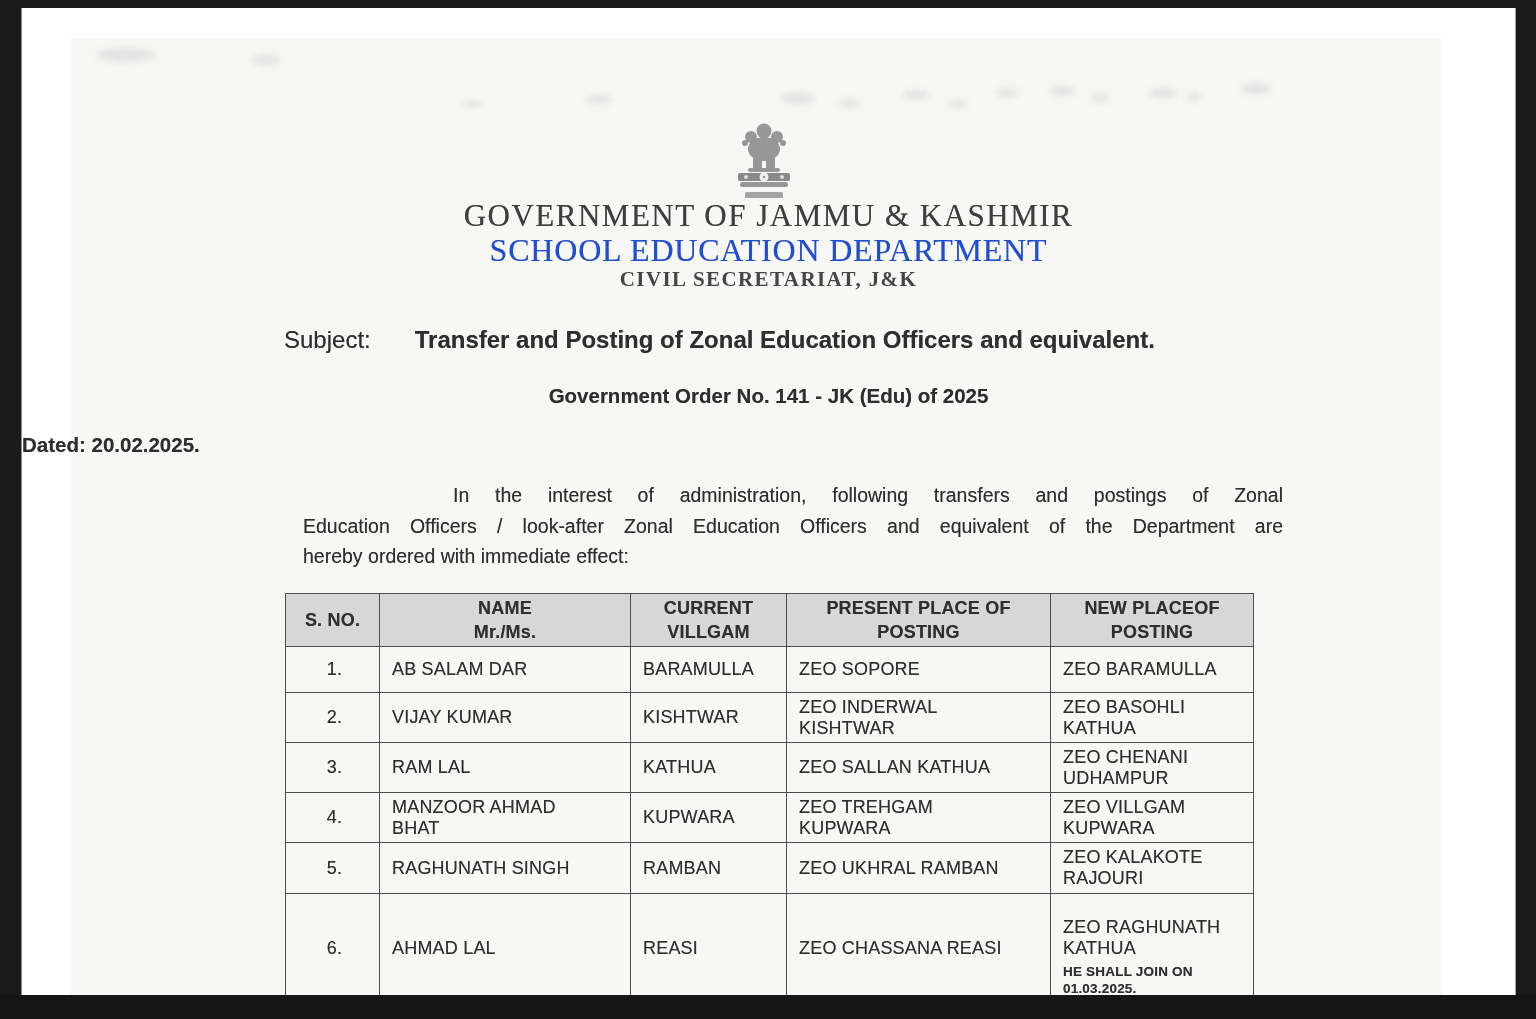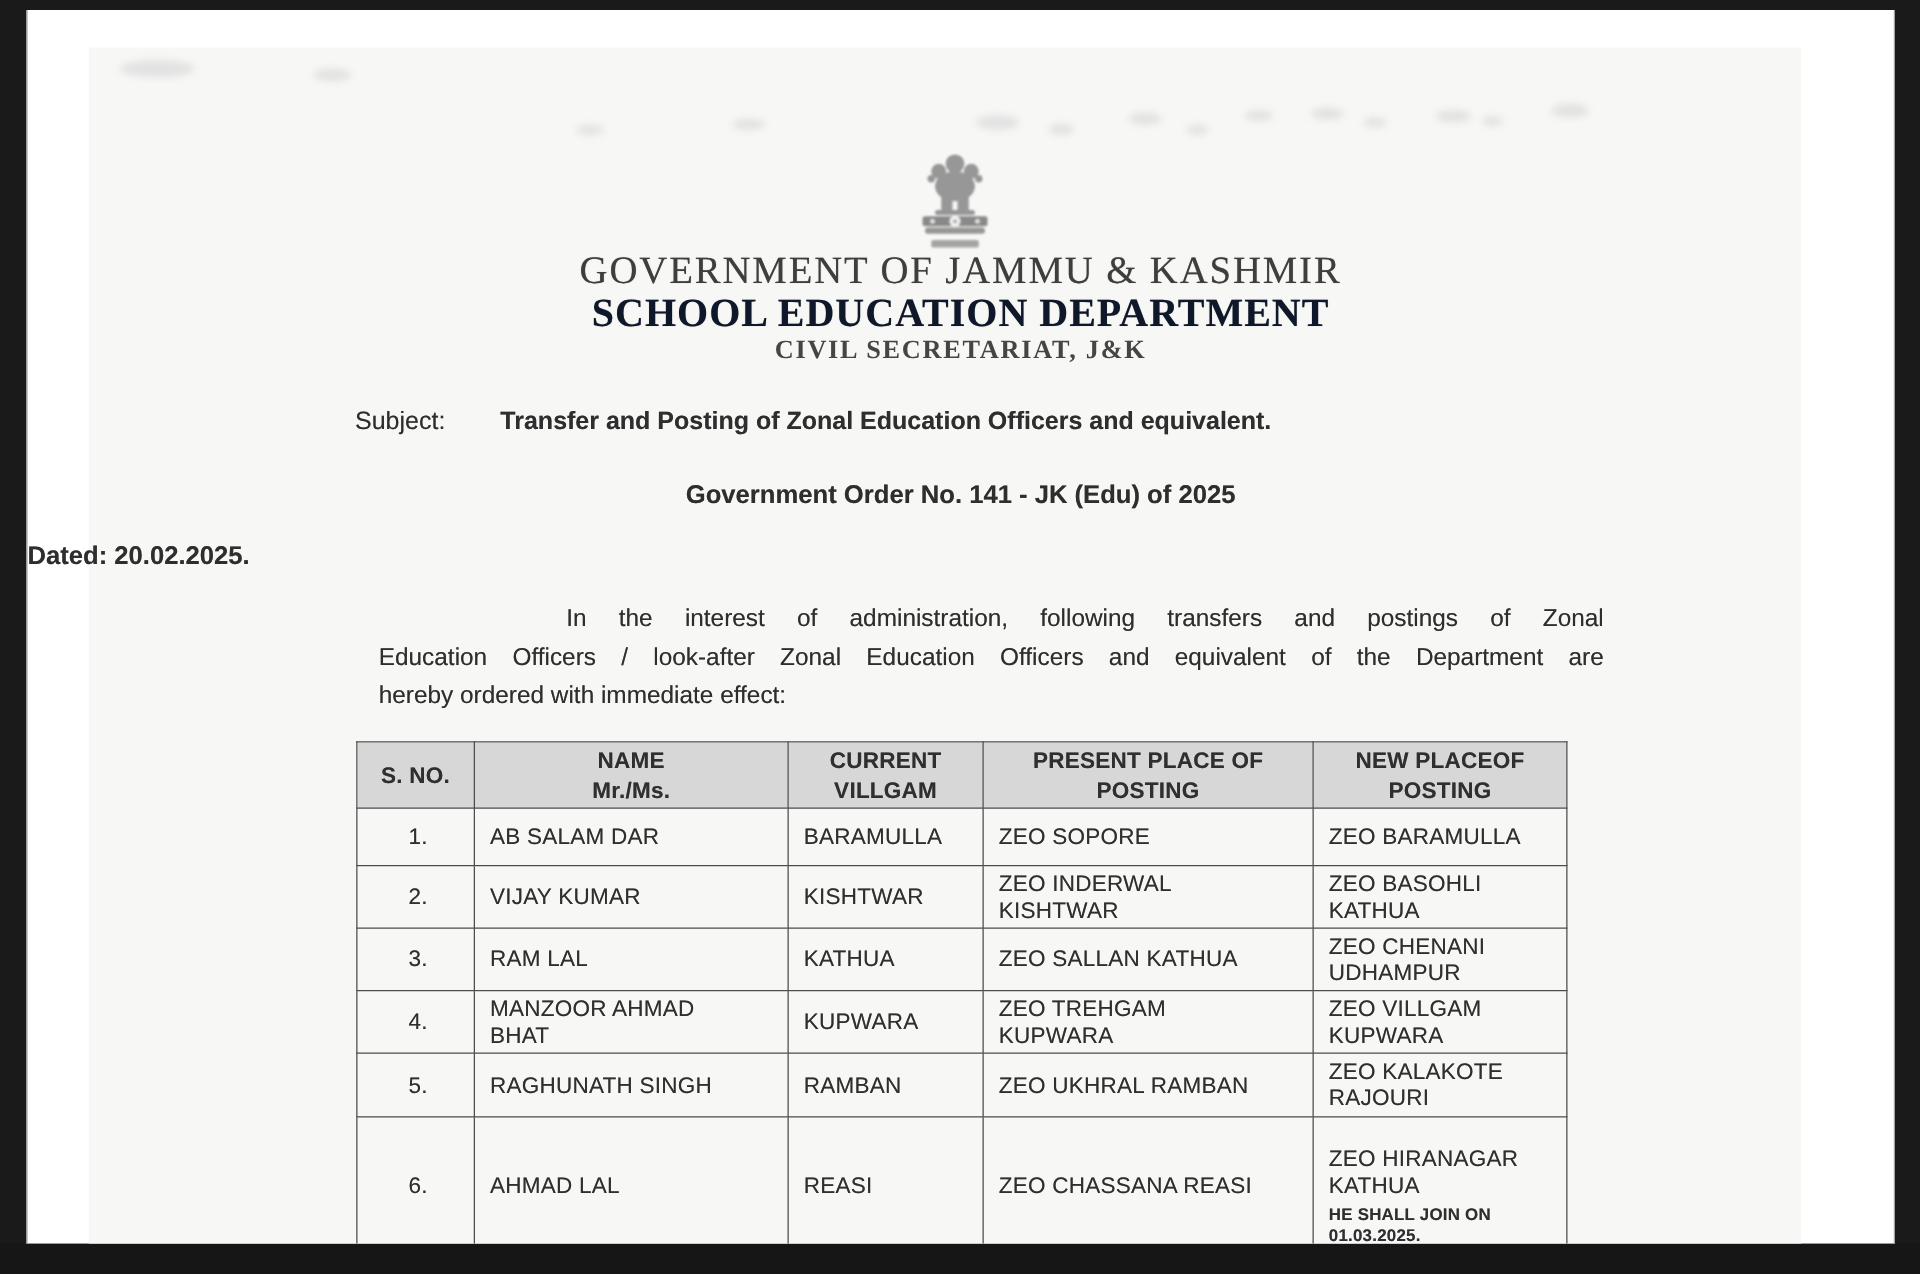--- a/index.html
+++ b/index.html
@@ -9,27 +9,27 @@
         border-left:1px solid #8f8f8f;border-right:1px solid #a5a5a5;}
   .scan-area{position:absolute;left:49px;top:30px;width:1370px;height:981px;background:#f7f7f5;}
   .smudge{position:absolute;background:#e2e2e2;border-radius:50%;filter:blur(3px);}
   
   .emblem{position:absolute;left:704px;top:110px;width:76px;height:86px;}
   
   .title1{position:absolute;left:0;right:0;top:190px;text-align:center;
           font-family:"Liberation Serif","DejaVu Serif",serif;font-size:31px;color:#3e3e3e;
           letter-spacing:1.5px;text-shadow:0 0 .6px rgba(60,60,60,.6);}
   .title2{position:absolute;left:0;right:0;top:224px;text-align:center;
-          font-family:"Liberation Serif","DejaVu Serif",serif;font-size:32px;font-weight:700;color:#0f172a;
+          font-family:"Liberation Serif","DejaVu Serif",serif;font-size:32px;font-weight:400;color:#1d4ed8;
           letter-spacing:.8px;text-shadow:0 0 .6px rgba(50,50,50,.5);}
   .title3{position:absolute;left:0;right:0;top:259px;text-align:center;
           font-family:"Liberation Serif","DejaVu Serif",serif;font-size:21px;font-weight:700;color:#454545;
           letter-spacing:1.4px;}
   .txt{color:#2e2e2e;text-shadow:0 0 .5px rgba(55,55,55,.55);}
-  .subject-row{position:absolute;left:262px;top:318px;font-size:20px;text-align:right;}
+  .subject-row{position:absolute;left:262px;top:318px;font-size:24px;text-align:right;}
   .subject-label{display:inline-block;font-weight:400;}
   .subject-text{display:inline-block;margin-left:44px;font-weight:700;}
   .order-line{position:absolute;left:0;right:0;top:376px;text-align:center;font-size:20.5px;font-weight:700;}
   .dated-line{position:absolute;left:0;right:0;top:425px;font-size:20.5px;font-weight:700;}
   .para{position:absolute;left:249px;top:472px;width:980px;font-size:19.5px;line-height:30.5px;margin-left:32px;}
   .para .jline{text-align:justify;text-align-last:justify;}
   .para .l1{text-indent:150px;}
   .para .l3{text-align:center;text-align-last:left;}
   
   table.gov{position:absolute;left:263px;top:585px;width:968px;border-collapse:collapse;table-layout:fixed;
@@ -171,21 +171,21 @@
         <td>ZEO UKHRAL RAMBAN</td>
         <td>ZEO KALAKOTE
 RAJOURI</td>
       </tr>
       <tr class="r5">
         <td class="c-sno">6.</td>
         <td>AHMAD LAL</td>
         <td>REASI</td>
         <td>ZEO CHASSANA REASI</td>
         <td class="c-new-tall">
-          <div>ZEO HIRANAGAR
+          <div>ZEO RAGHUNATH
 KATHUA</div>
           <div class="join-note">HE SHALL JOIN ON
 01.03.2025.</div>
         </td>
       </tr>
       <tr class="r6">
         <td class="c-sno">7.</td>
         <td></td>
         <td></td>
         <td></td>

